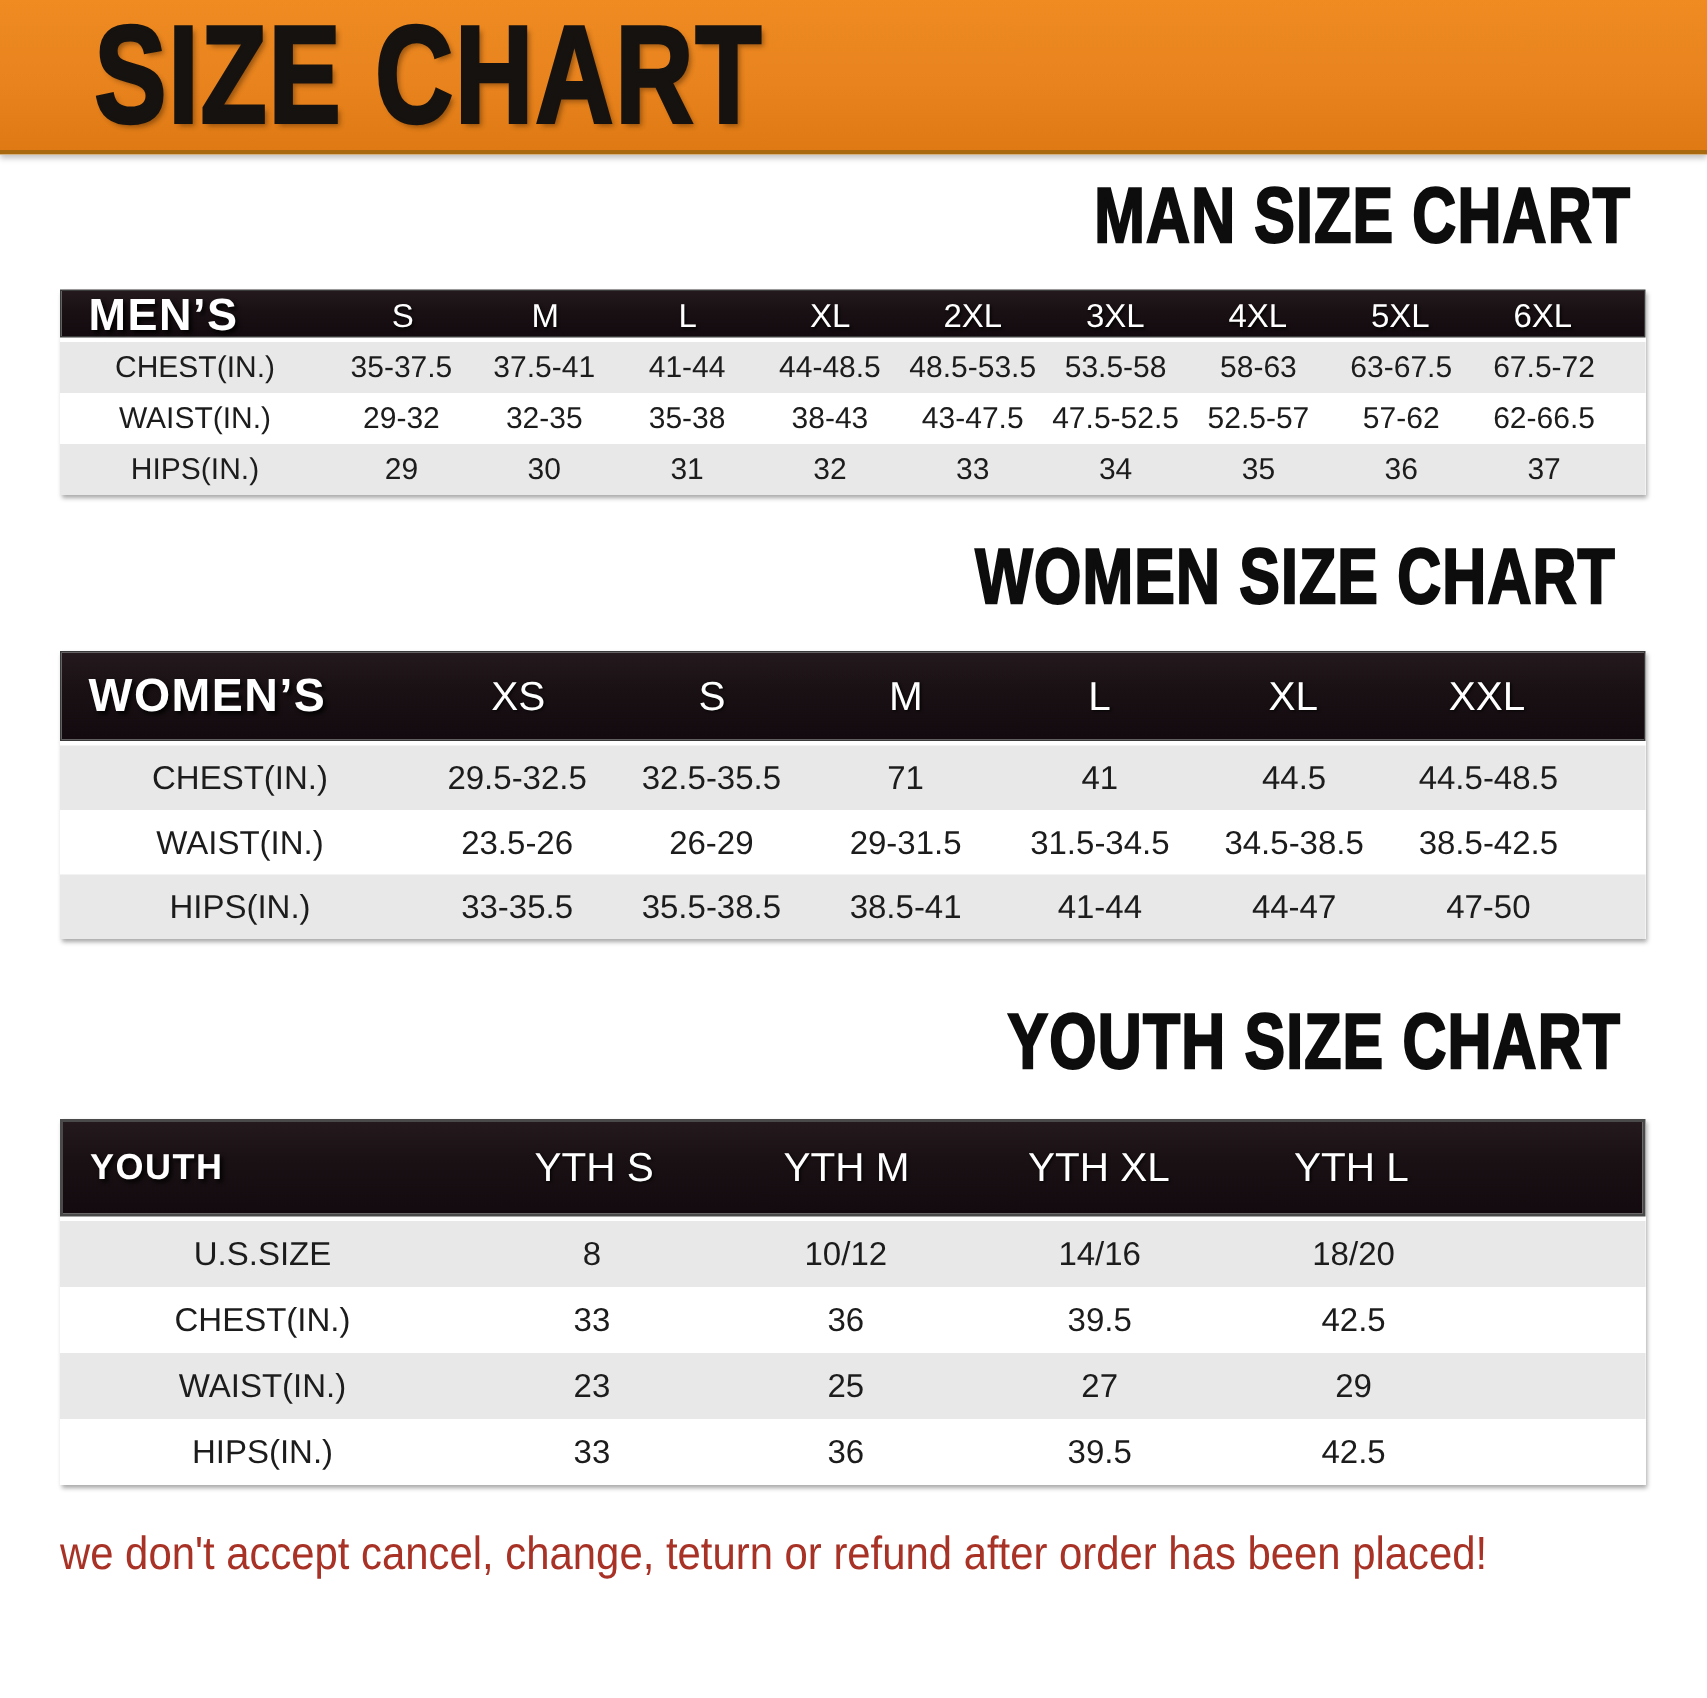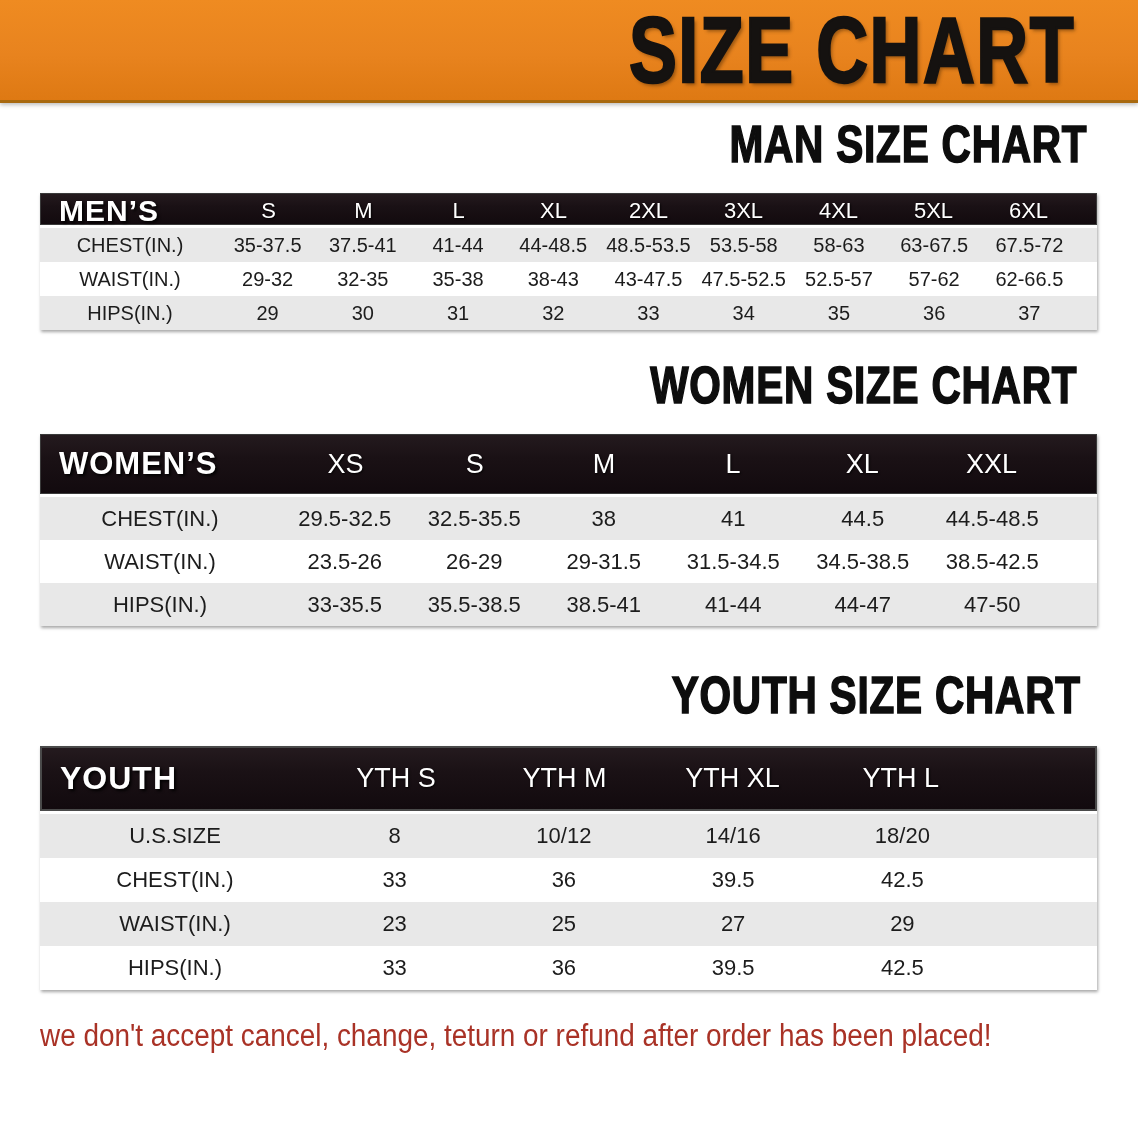--- a/index.html
+++ b/index.html
@@ -18,21 +18,21 @@
     background:#fff;
     font-family:"Liberation Sans", sans-serif;
     overflow:hidden;
     position:relative;
   }
   
   .banner{
     height:103px;
     background:linear-gradient(180deg,#EF8B21 0%, var(--banner-bg) 55%, #DE7913 100%);
     border-bottom:3px solid var(--banner-edge);
-    display:flex;align-items:center;justify-content:flex-end;
+    display:flex;align-items:center;justify-content:flex-start;
     box-shadow:0 2px 4px rgba(0,0,0,.25);
   }
   .banner .condensed{
     font-size:92px;
     line-height:96px;
     font-weight:700;
     color:#151210;
     letter-spacing:2px;
     display:inline-block;
     transform:scaleX(.78);
@@ -100,21 +100,21 @@
   
   .table-men .hdr{height:32px;}
   .table-men .group-hdr{font-size:30px;}
   .table-men .size-hdr{font-size:22px;}
   .table-men .size-row{height:34px;font-size:20px;}
   .table-women .hdr{height:60px;}
   .table-women .group-hdr{font-size:31px;}
   .table-women .size-hdr{font-size:27px;}
   .table-women .size-row{height:43px;font-size:22px;}
   .table-youth .hdr{height:65px;border:2px solid #4a4a4a;}
-  .table-youth .group-hdr{font-size:32px;}
+  .table-youth .group-hdr{font-size:24px;}
   .table-youth .size-hdr{font-size:27px;}
   .table-youth .size-row{height:44px;font-size:22px;}
   
   footer{
     margin:24px 0 0 40px;
     color:var(--footer-red);
   }
   footer p{
     margin:0;
     font-size:31px;
@@ -202,21 +202,21 @@
         <div class="size-hdr">M</div>
         <div class="size-hdr">L</div>
         <div class="size-hdr">XL</div>
         <div class="size-hdr">XXL</div>
         <div class="hdr-spacer"></div>
       </div>
       <div class="size-row shaded" style="grid-template-columns: 240px repeat(6, 1fr) 40px;">
         <div class="row-label">CHEST(IN.)</div>
         <div class="cell-value">29.5-32.5</div>
         <div class="cell-value">32.5-35.5</div>
-        <div class="cell-value">38</div>
+        <div class="cell-value">71</div>
         <div class="cell-value">41</div>
         <div class="cell-value">44.5</div>
         <div class="cell-value">44.5-48.5</div>
         <div class="row-spacer"></div>
       </div>
       <div class="size-row plain" style="grid-template-columns: 240px repeat(6, 1fr) 40px;">
         <div class="row-label">WAIST(IN.)</div>
         <div class="cell-value">23.5-26</div>
         <div class="cell-value">26-29</div>
         <div class="cell-value">29-31.5</div>

